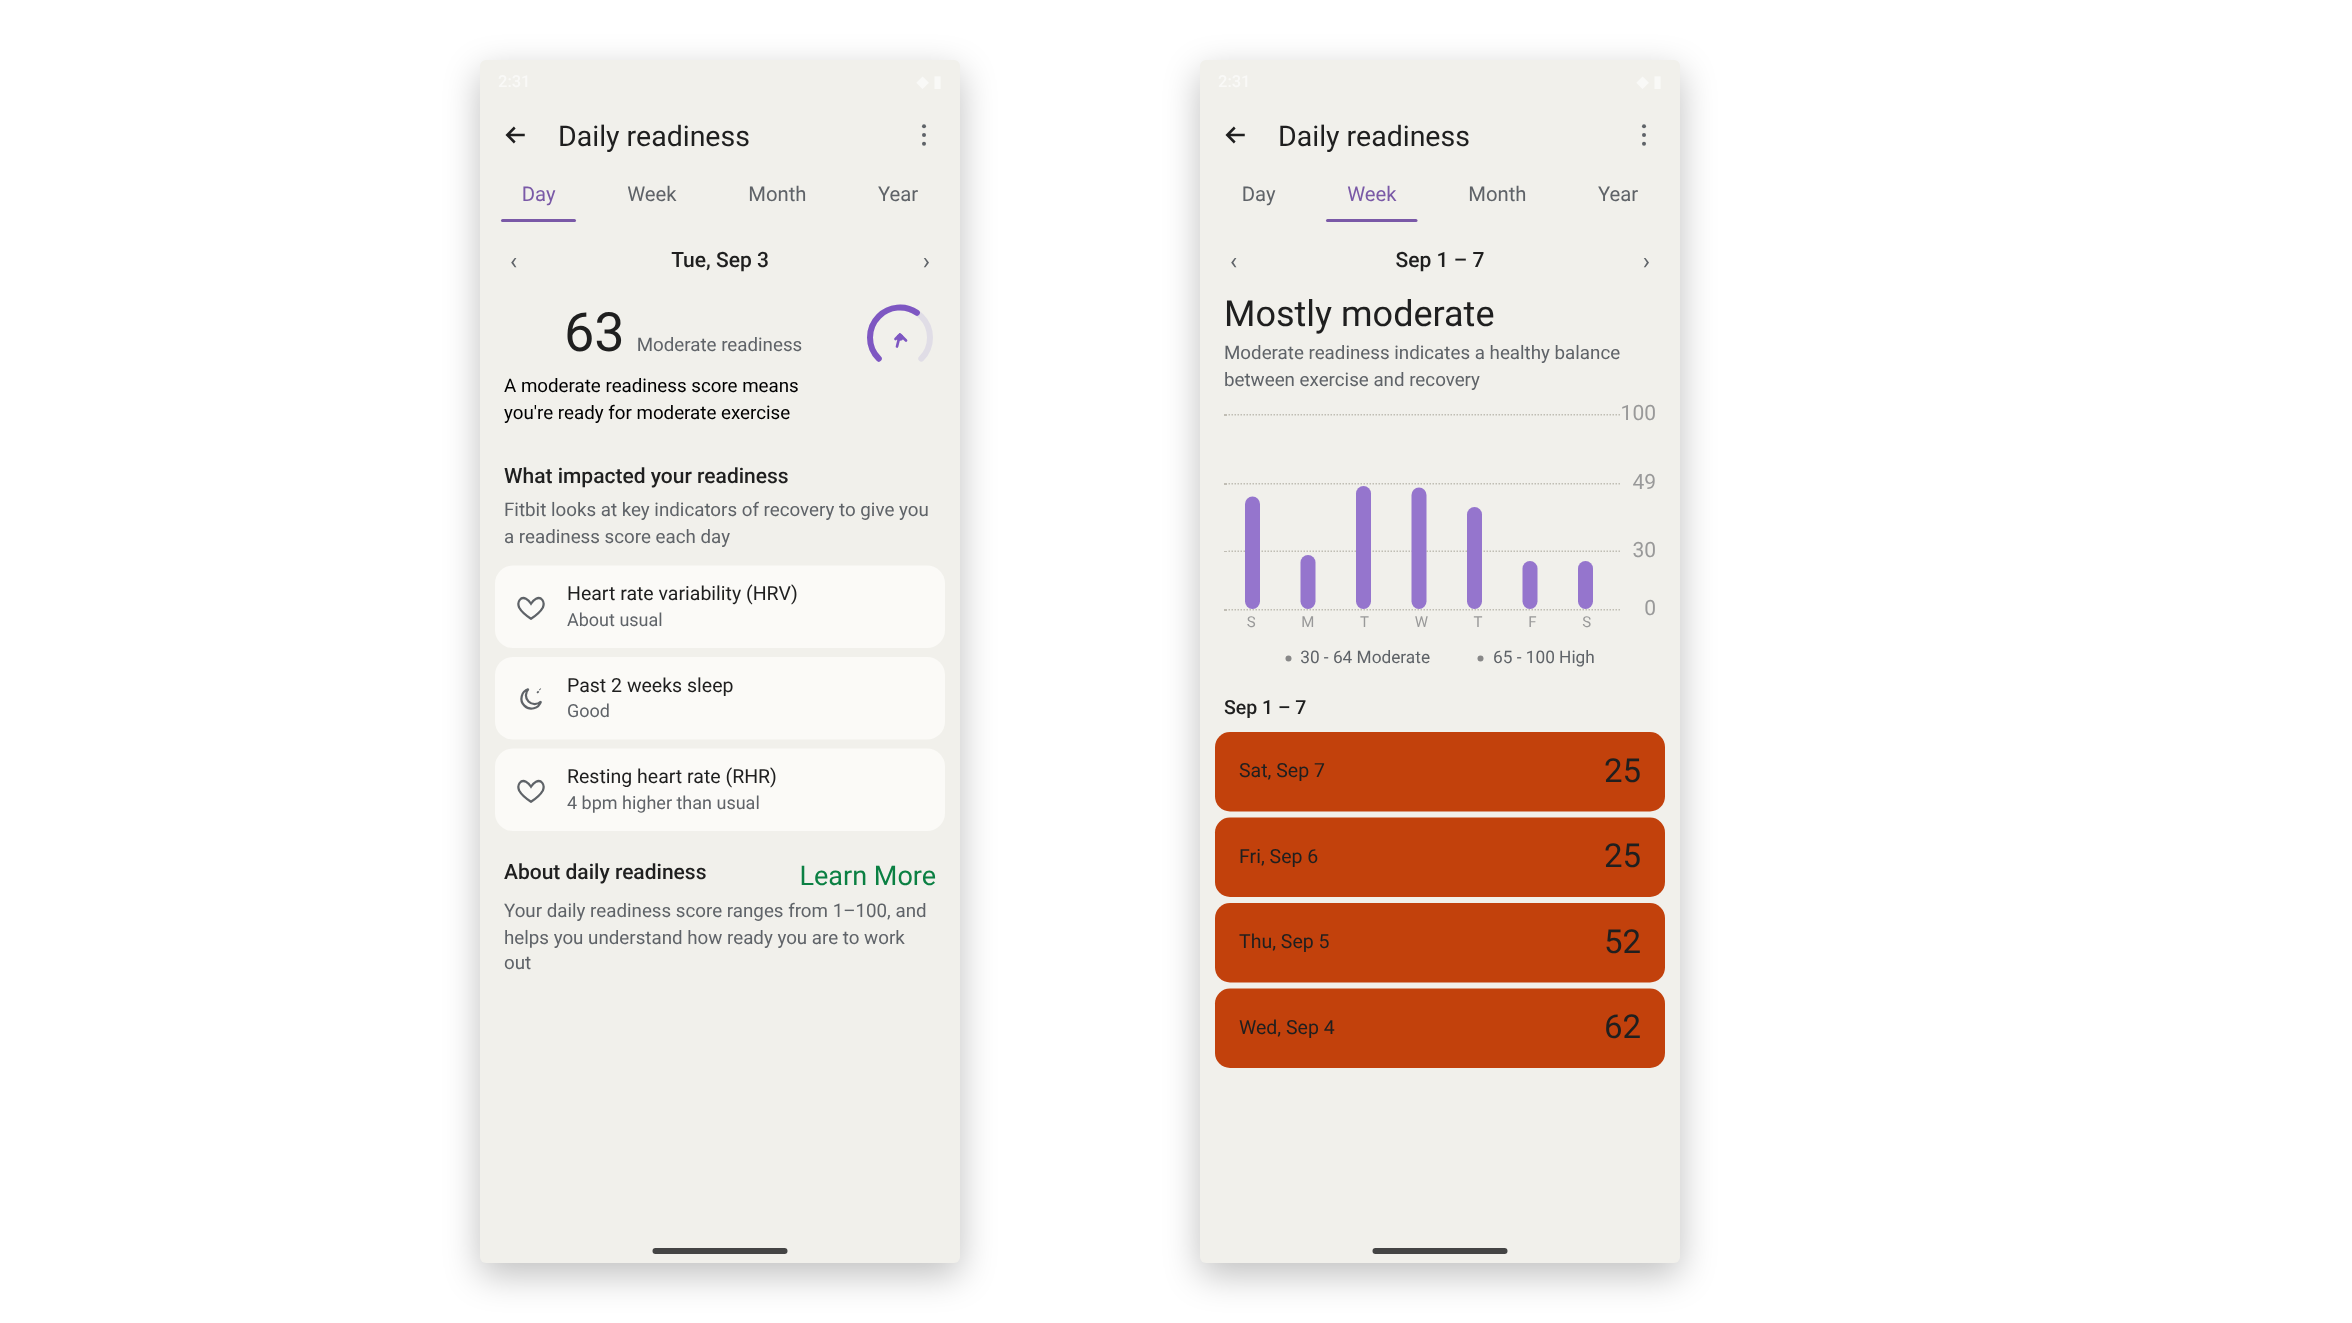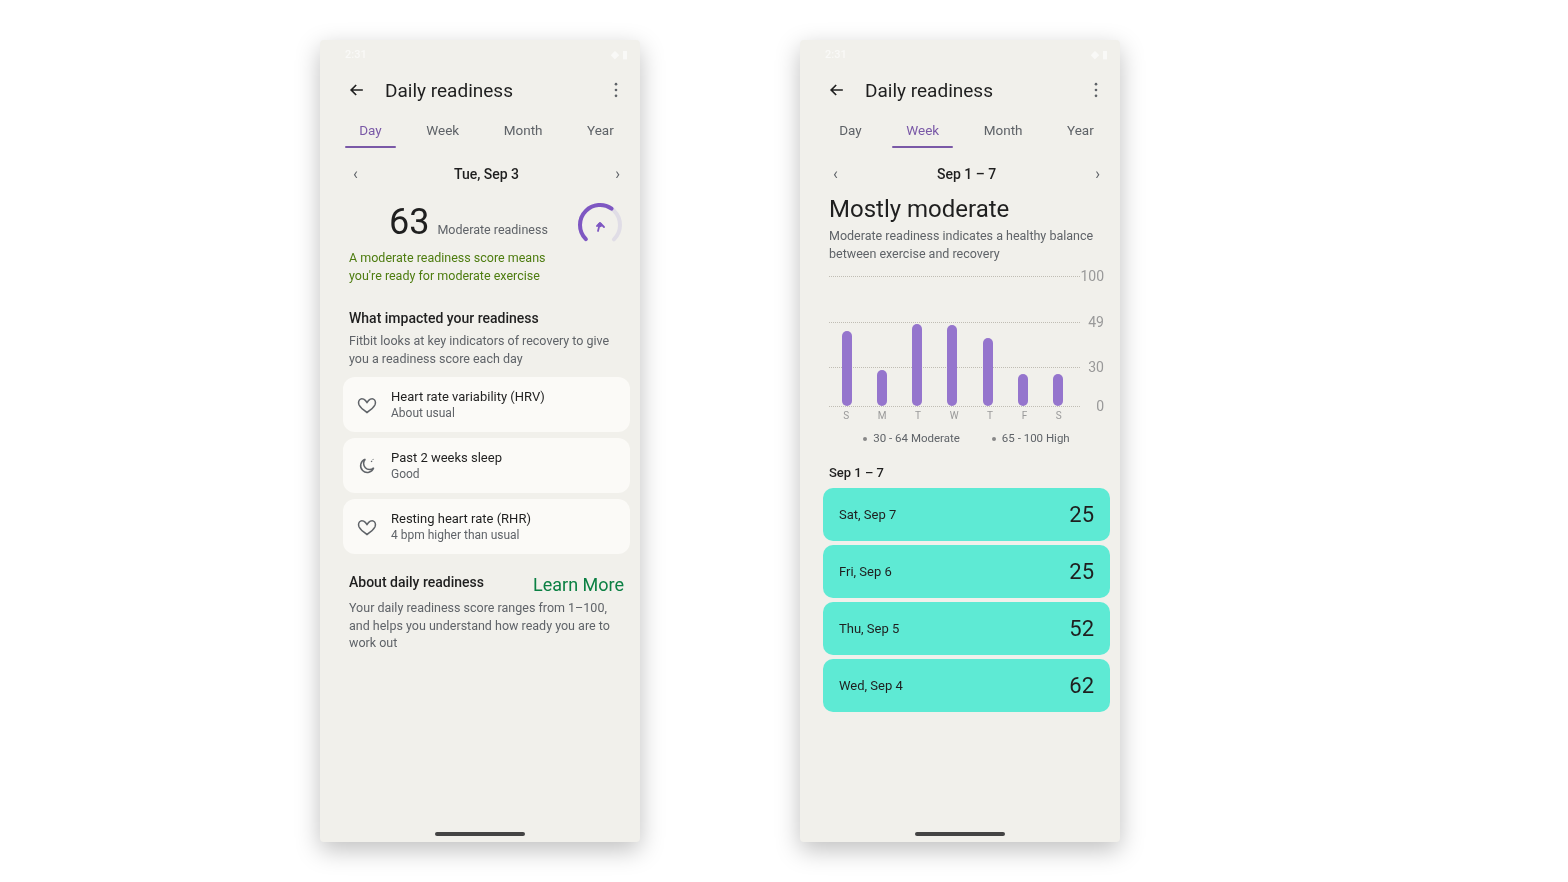--- a/index.html
+++ b/index.html
@@ -6,40 +6,39 @@
 body { background: #fff; width: 1568px; height: 882px; display: flex; gap: 160px; padding: 40px 320px; }
 .phone {
   width: 320px;
   background: #f1f0eb;
   border-radius: 4px;
   box-shadow: 0 8px 24px rgba(0,0,0,0.25);
   display: flex;
   flex-direction: column;
   overflow: hidden;
   position: relative;
-  padding-left: 13px;
 }
 .statusbar { height: 28px; display: flex; align-items:center; justify-content:space-between; padding: 0 12px; color: rgba(255,255,255,0.6); font-size: 11px; font-weight:500;}
 .statusbar .sb-right { display:flex; gap:4px; align-items:center; }
 .header { display:flex; align-items:center; padding: 10px 12px 10px 12px; gap: 16px; }
 .header .title { font-size: 19px; color:#1f1f1f; font-weight:400; flex:1; }
 .icon-btn { width:24px; height:24px; display:flex; align-items:center; justify-content:center; cursor:pointer; }
 .tabs { display:flex; justify-content:space-around; border-bottom: none; padding: 0 4px; }
 .tab { padding: 10px 14px; font-size: 13.5px; color:#5f6368; cursor:pointer; position:relative; }
 .tab.active { color:#7a59a7; }
 .tab.active::after { content:""; position:absolute; bottom:0; left:0; right:0; height:2px; background:#7a59a7; border-radius:2px; }
 .daterow { display:flex; align-items:center; justify-content:space-between; padding: 12px 16px 8px; }
 .daterow .label { font-size: 14px; font-weight:500; color:#1f1f1f; }
 .chev { font-size: 16px; color:#5f6368; cursor:pointer; padding:4px;}
 
 .score-section { padding: 6px 16px 12px; display:flex; }
 .score-left { flex:1; }
 .score-num { font-size: 36px; font-weight:400; color:#1f1f1f; display:inline-block;margin-left:40px; }
 .score-label { font-size: 12.5px; color:#5f6368; margin-left:4px; }
-.score-desc { font-size: 12.5px; color:#4d7c0f; line-height:1.4; margin-top:6px; max-width:200px;}
+.score-desc { font-size: 12.5px; color:#000000; line-height:1.4; margin-top:6px; max-width:200px;}
 .score-ring { width:48px; height:48px; }
 
 .section-title { font-size: 14px; font-weight:500; color:#1f1f1f; padding: 14px 16px 6px; }
 .section-sub { font-size: 12.5px; color:#5f6368; padding: 0 16px 10px; line-height:1.4; }
 
 .card { background:#fbfaf7; margin: 0 10px 6px; border-radius:12px; padding: 12px 14px; display:flex; align-items:center; gap:14px; }
 .card .ct { font-size: 13px; color:#1f1f1f; }
 .card .cs { font-size: 12px; color:#5f6368; margin-top:2px; }
 .card-icon { width:20px; height:20px; display:flex; align-items:center; justify-content:center; color:#5f6368;}
 
@@ -59,21 +58,21 @@
 .ytick { position:absolute; right:0; font-size:14px; color:#999; transform:translateY(-50%); }
 .bars { position:absolute; left:0; right:28px; bottom:0; top:0; display:flex; justify-content:space-around; align-items:flex-end; }
 .bar-col { display:flex; flex-direction:column; align-items:center; gap:4px; width:20px; }
 .bar { width:10px; background:#9575cd; border-radius:5px; }
 .bar-lbl { font-size:10px; color:#999; }
 .xlabels { display:flex; justify-content:space-around; padding-right:28px; margin-top:4px; }
 .legend { display:flex; justify-content:center; gap:32px; padding:10px 0 6px; font-size:11.5px; color:#5f6368; }
 .legend .dot { display:inline-block; width:4px; height:4px; background:#888; border-radius:50%; margin-right:6px; vertical-align:middle;}
 .range-title { font-size:13px; font-weight:500; color:#1f1f1f; padding: 8px 16px; }
 
-.daylist-card { background:#5eead4; margin:0 10px 4px; border-radius:10px; padding:14px 16px; display:flex; justify-content:space-between; align-items:center; }
+.daylist-card { background:#c2410c; margin:0 10px 4px; border-radius:10px; padding:14px 16px; display:flex; justify-content:space-between; align-items:center; }
 .daylist-card .d { font-size:13px; color:#1f1f1f; }
 .daylist-card .v { font-size:22px; font-weight:400; color:#1f1f1f; }
 
 svg.ic { width:20px; height:20px; }
 </style>
 </head>
 <body>
 
 <div class="phone">
   <div class="statusbar">

